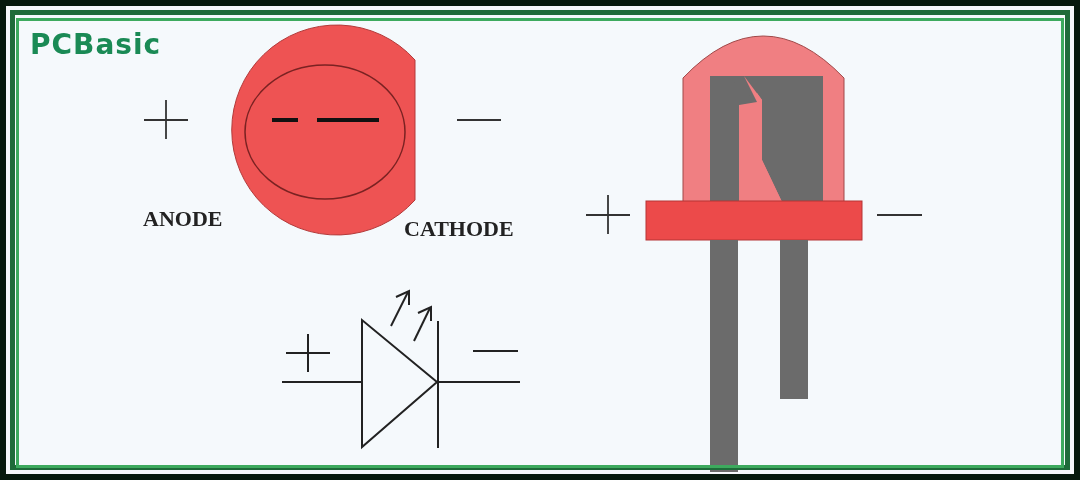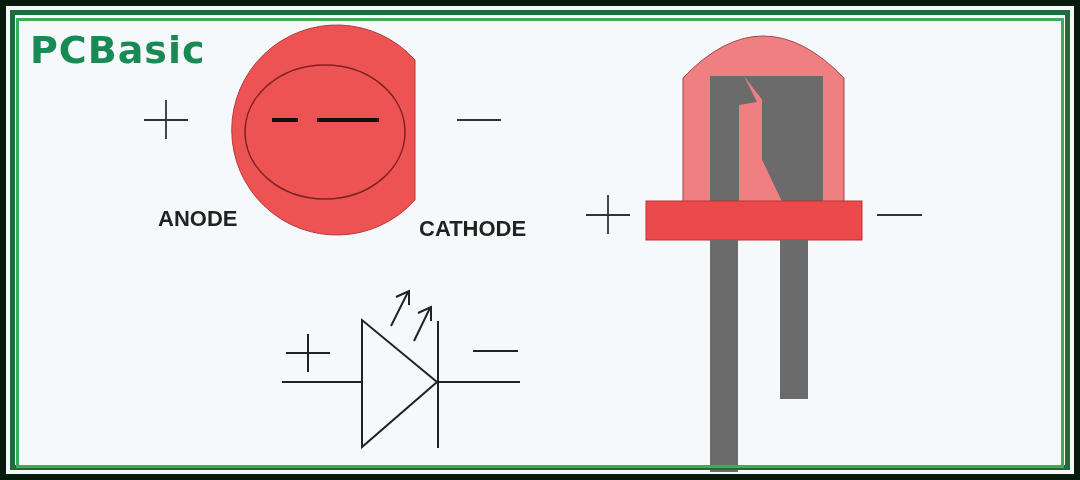--- a/index.html
+++ b/index.html
@@ -1,23 +1,23 @@
 <!DOCTYPE html>
 <html><head>
 <meta charset="utf-8">
 <style>
   html,body{margin:0;padding:0;}
   body{width:1080px;height:480px;background:#061a0e;position:relative;overflow:hidden;font-family:"Liberation Serif",serif;}
   .canvas{position:absolute;left:6px;top:6px;width:1068px;height:468px;background:#f5f9fc;}
   .frame{position:absolute;border-style:solid;box-sizing:border-box;pointer-events:none;}
   .frame.outer{left:10px;top:10px;width:1060px;height:460px;border-width:5px;border-color:#1f6b3a;}
   .frame.inner{left:16px;top:18px;width:1048px;height:450px;border-width:3px;border-color:#3daa5e;}
-  .logo{position:absolute;left:30px;top:28px;font-family:"DejaVu Sans",sans-serif;font-weight:bold;font-size:38px;color:#1a8a55;letter-spacing:1px;}
+  .logo{position:absolute;left:30px;top:28px;font-family:"DejaVu Sans",sans-serif;font-weight:bold;font-size:28px;color:#1a8a55;letter-spacing:1px;}
   svg{position:absolute;left:0;top:0;}
-  .lbl{position:absolute;font-family:Liberation Sans, sans-serif;font-weight:bold;font-size:22px;color:#222;margin-left:15px;}
+  .lbl{position:absolute;font-family:Liberation Serif, serif;font-weight:bold;font-size:22px;color:#222;}
 </style>
 </head>
 <body>
 
 <div class="canvas"></div>
 
 <svg width="1080" height="480" viewBox="0 0 1080 480">
 
   <g>
     <path d="M415,60 A105,105 0 1 0 415,200 Z" fill="#ee5353" stroke="#b33a3a" stroke-width="1"></path>

